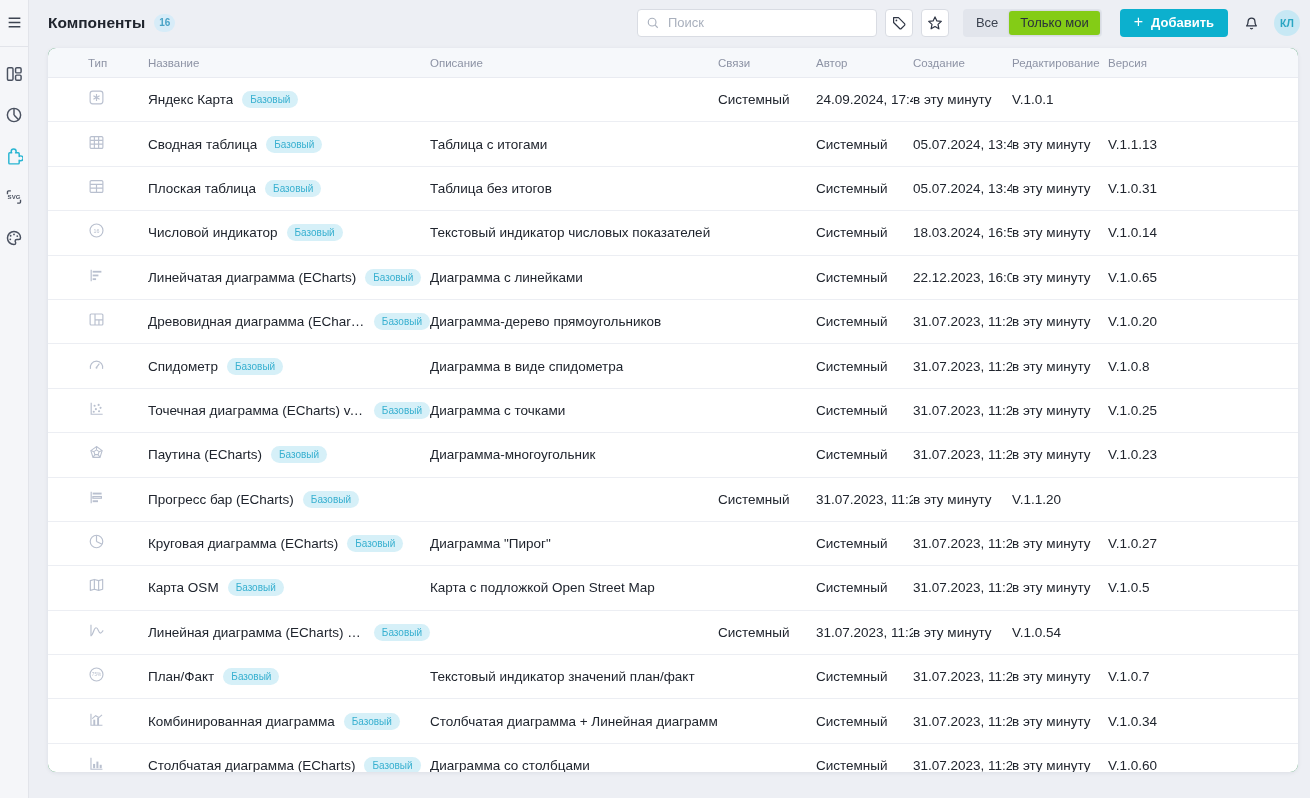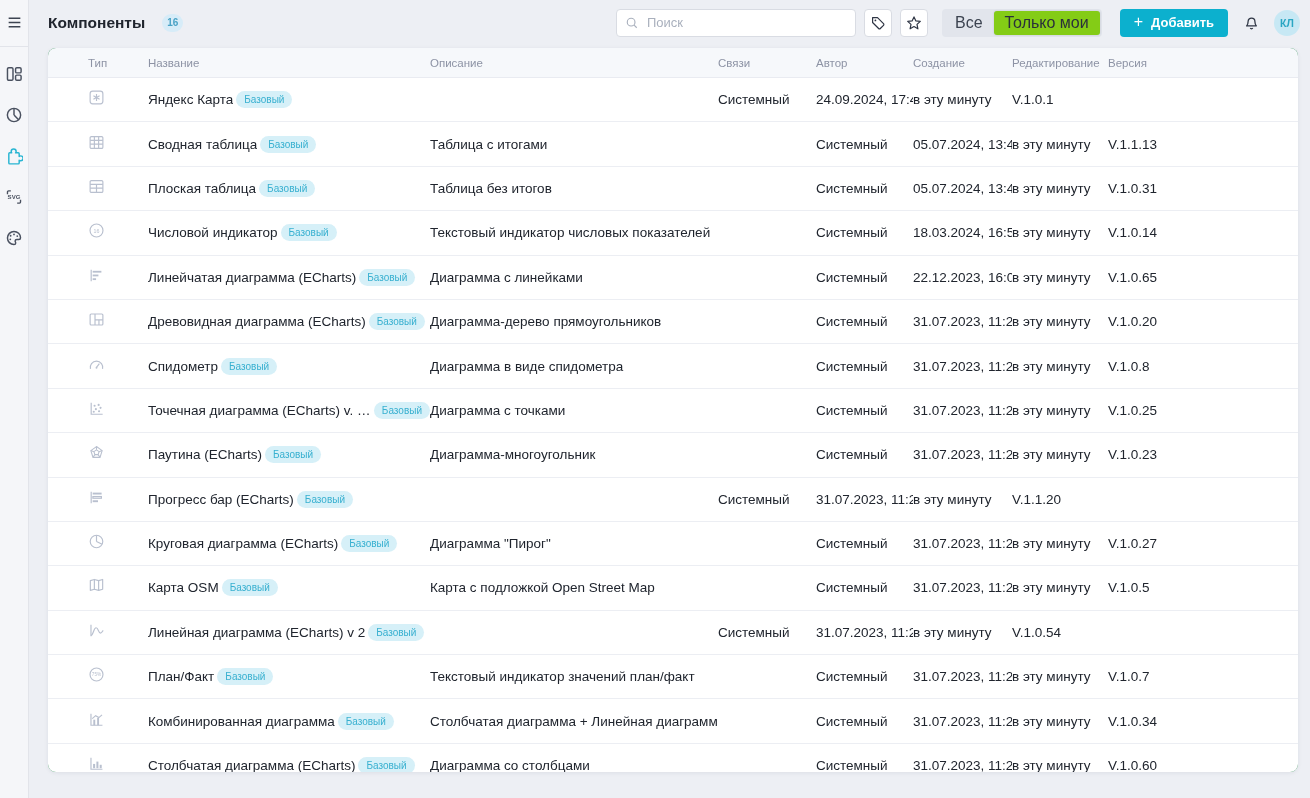--- a/index.html
+++ b/index.html
@@ -10,46 +10,46 @@
   .sidebar{position:absolute;left:0;top:0;bottom:0;width:29px;background:#f5f6f9;border-right:1px solid #e2e4ea;box-sizing:border-box;}
   .hamburger{position:absolute;top:13px;left:5px;width:18px;height:18px;background:none;border:none;padding:0;cursor:pointer;display:flex;align-items:center;justify-content:center;}
   .sidebar-divider{position:absolute;top:46px;left:0;width:100%;height:1px;background:#e2e4ea;}
   .side-nav{position:absolute;top:62px;left:0;width:100%;display:flex;flex-direction:column;align-items:center;gap:17px;}
   .side-item{width:24px;height:24px;background:none;border:none;padding:0;color:#4a5160;cursor:pointer;display:flex;align-items:center;justify-content:center;}
   .side-item.active{color:#29b5d2;}
   .side-ic{display:flex;}
 
   
   .topbar{position:absolute;left:29px;top:0;right:0;height:45px;display:flex;align-items:center;padding:0 10px 0 19px;box-sizing:border-box;}
-  .title-wrap{display:flex;align-items:flex-end;gap:8px;}
+  .title-wrap{display:flex;align-items:flex-end;}
   .page-title{font-size:15.5px;font-weight:700;color:#20252e;margin:0;}
   .count-badge{margin-left:9px;min-width:9px;height:18px;border-radius:9px;background:#d7ecf8;color:#4aa3c6;font-size:10px;font-weight:600;display:inline-flex;align-items:center;justify-content:center;padding:0 5px;}
   .controls{margin-left:auto;display:flex;align-items:center;}
   .search-box{position:relative;width:240px;height:28px;background:#fff;border:1px solid #d9dce3;border-radius:4px;box-sizing:border-box;display:flex;align-items:center;}
   .search-ic{position:absolute;left:8px;top:6px;display:flex;}
   .search-box input{border:none;outline:none;background:transparent;margin-left:28px;width:200px;font-size:13px;color:#333;font-family:inherit;}
   .search-box input::placeholder{color:#a9b0bd;}
   .icon-btn{width:28px;height:28px;border:1px solid #d9dce3;background:#fff;border-radius:4px;display:flex;align-items:center;justify-content:center;color:#2e3544;margin-left:8px;cursor:pointer;padding:0;}
   .segmented{margin-left:14px;height:28px;background:#e2e5ec;border-radius:4px;display:flex;align-items:center;padding:0 2px;box-sizing:border-box;}
-  .seg{height:24px;border:none;background:transparent;font-size:16px;color:#3c4350;padding:0 11px;border-radius:3px;font-family:inherit;cursor:pointer;}
+  .seg{height:24px;border:none;background:transparent;font-size:13px;color:#3c4350;padding:0 11px;border-radius:3px;font-family:inherit;cursor:pointer;}
   .seg.active{background:#84cc16;color:#2a303b;box-shadow:0 0 2px rgba(20,30,60,.18);}
   .add-btn{margin-left:18px;height:28px;background:#0cb0ce;border:none;border-radius:4px;color:#fff;font-size:13px;font-weight:700;display:flex;align-items:center;gap:8px;padding:0 14px;font-family:inherit;cursor:pointer;}
   .add-btn .plus{font-size:16px;font-weight:400;line-height:1;margin-top:-1px;}
   .bell-btn{margin-left:15px;background:none;border:none;color:#2e3544;cursor:pointer;padding:0;display:flex;}
   .avatar{margin-left:14px;width:26px;height:26px;border-radius:50%;background:#c7e8f4;color:#2aa6c3;font-size:10.5px;font-weight:700;display:flex;align-items:center;justify-content:center;cursor:pointer;}
 
   
   .card{position:absolute;left:48px;top:48px;width:1250px;height:724px;background:#15803d;border-radius:8px;box-shadow:0 1px 4px rgba(30,40,70,.08);overflow:hidden;}
   .thead,.trow{display:grid;grid-template-columns:100px 282px 288px 98px 97px 99px 96px 1fr;align-items:center;}
   .thead{height:29px;background:#f6f8fb;border-bottom:1px solid #e9ebf1;}
   .th{font-size:11.5px;color:#8d93a5;}
   .th:first-child{padding-left:40px;}
   .trow{height:44.4px;border-bottom:1px solid #eceef3;box-sizing:border-box;cursor:pointer;background:#fff;}
   .cell-type{padding-left:40px;color:#b9c0cf;display:flex;align-items:center;}
-  .cell-name{display:flex;align-items:center;gap:3px;font-size:13.5px;color:#20252e;min-width:0;}
+  .cell-name{display:flex;align-items:center;gap:9px;font-size:13.5px;color:#20252e;min-width:0;}
   .name-text{white-space:nowrap;overflow:hidden;text-overflow:ellipsis;}
   .badge{background:#d6f0f8;color:#38b0d0;font-size:10px;padding:3px 8px;border-radius:10px;white-space:nowrap;flex:none;}
   .cell-desc,.cell-links,.cell-author,.cell-created,.cell-edited,.cell-version{font-size:13.5px;color:#20252e;white-space:nowrap;overflow:hidden;}
 </style>
 </head>
 <body>
 
 <div class="app">
 
   <aside class="sidebar">

